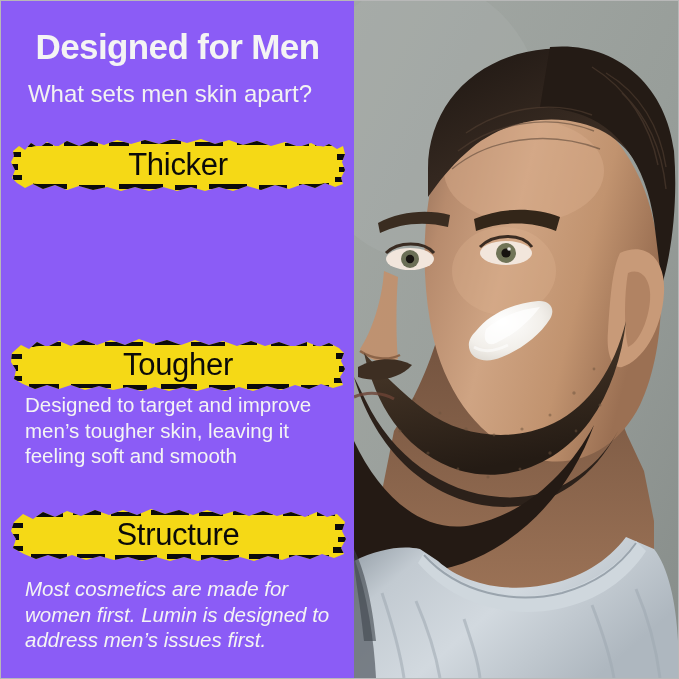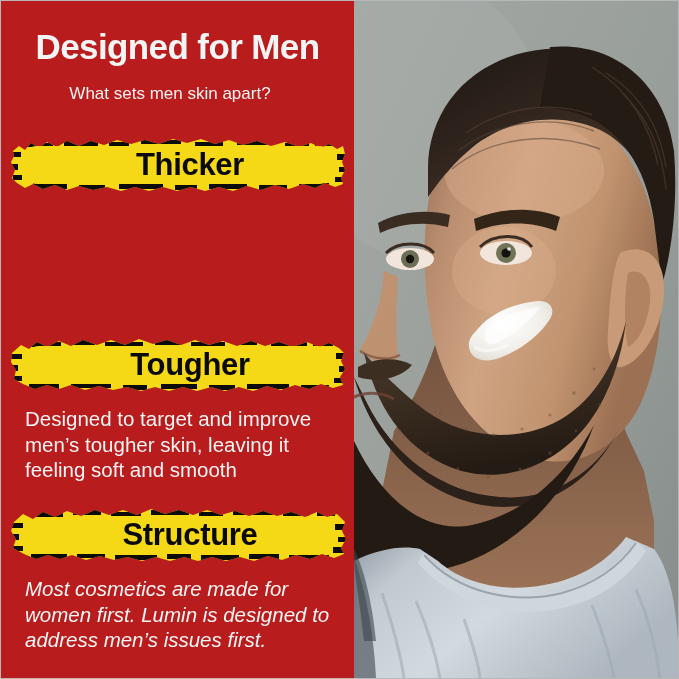--- a/index.html
+++ b/index.html
@@ -4,45 +4,45 @@
 <style>
   html,body{margin:0;padding:0;background:#fff;}
   body{width:679px;height:679px;overflow:hidden;
        font-family:"Liberation Sans","DejaVu Sans",sans-serif;}
 
   #frame{position:relative;width:679px;height:679px;box-sizing:border-box;
          border:1px solid #b8b8b8;background:#000;overflow:hidden;}
 
   
   #panel{position:absolute;left:0;top:0;width:353px;height:677px;
-         background:#b91c1c;overflow:hidden;}
+         background:#8b5cf6;overflow:hidden;}
 
   .title{position:absolute;left:0;top:26px;width:353px;text-align:center;
          color:#f4f4f4;font-size:35px;font-weight:bold;letter-spacing:-0.6px;
          line-height:40px;}
   .subtitle{position:absolute;left:0;top:80px;width:338px;text-align:center;
-            color:#f2f2f2;font-size:17px;font-weight:normal;line-height:26px;}
+            color:#f2f2f2;font-size:24px;font-weight:normal;line-height:26px;}
 
   
   .band{position:absolute;left:8px;width:338px;height:62px;}
   .band .svgwrap{position:absolute;inset:0;}
   .band svg{display:block;width:100%;height:100%;}
-  .band .lbl{position:absolute;left:12px;top:0;width:338px;height:62px;
+  .band .lbl{position:absolute;left:0;top:0;width:338px;height:62px;
              display:flex;align-items:center;justify-content:center;
-             color:#0a0a0a;font-size:31px;font-weight:bold;letter-spacing:-0.3px;}
+             color:#0a0a0a;font-size:31px;font-weight:normal;letter-spacing:-0.3px;}
 
   #band1{top:133px;}
   #band2{top:333px;}
   #band3{top:503px;}
 
   
   .para{position:absolute;left:24px;width:315px;color:#f4f4f4;
         font-size:20.5px;line-height:25.5px;text-align:left;font-weight:normal;}
   #para1{top:205px;}
-  #para2{top:405px;}
+  #para2{top:391px;}
   #para3{top:575px;font-style:italic;}
 
   
   #photo{position:absolute;left:353px;top:0;width:324px;height:677px;
          overflow:hidden;background:#9ba19d;}
   #photo svg{display:block;width:324px;height:677px;}
 </style>
 </head>
 <body>
 

